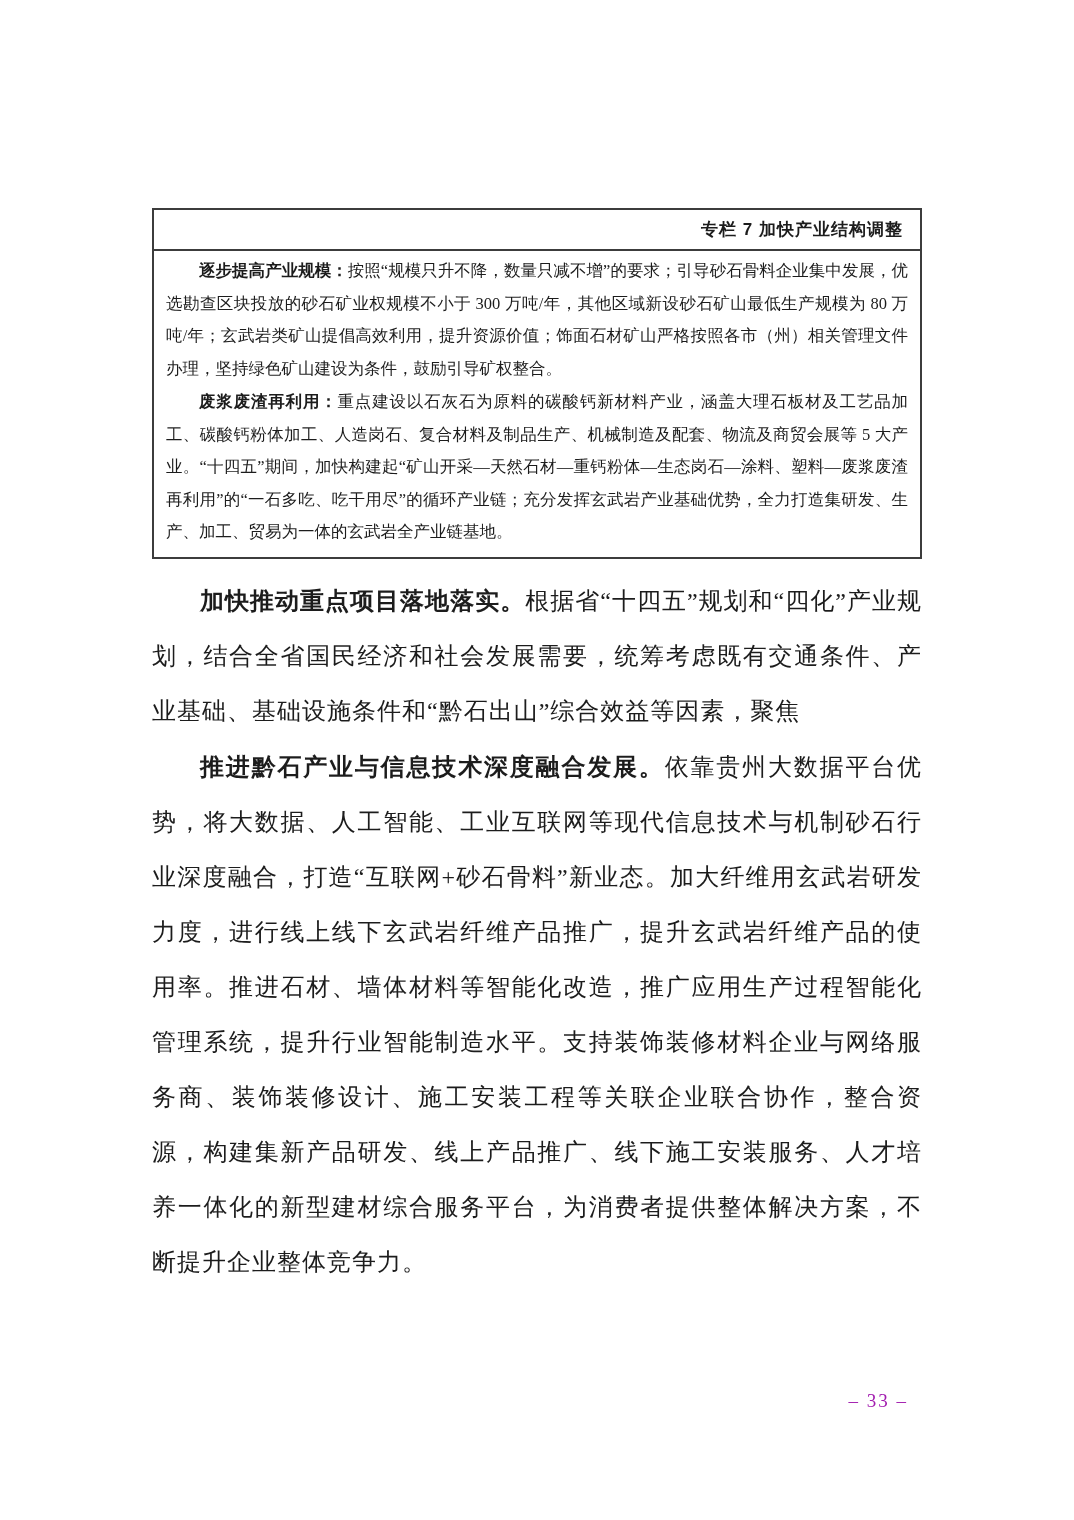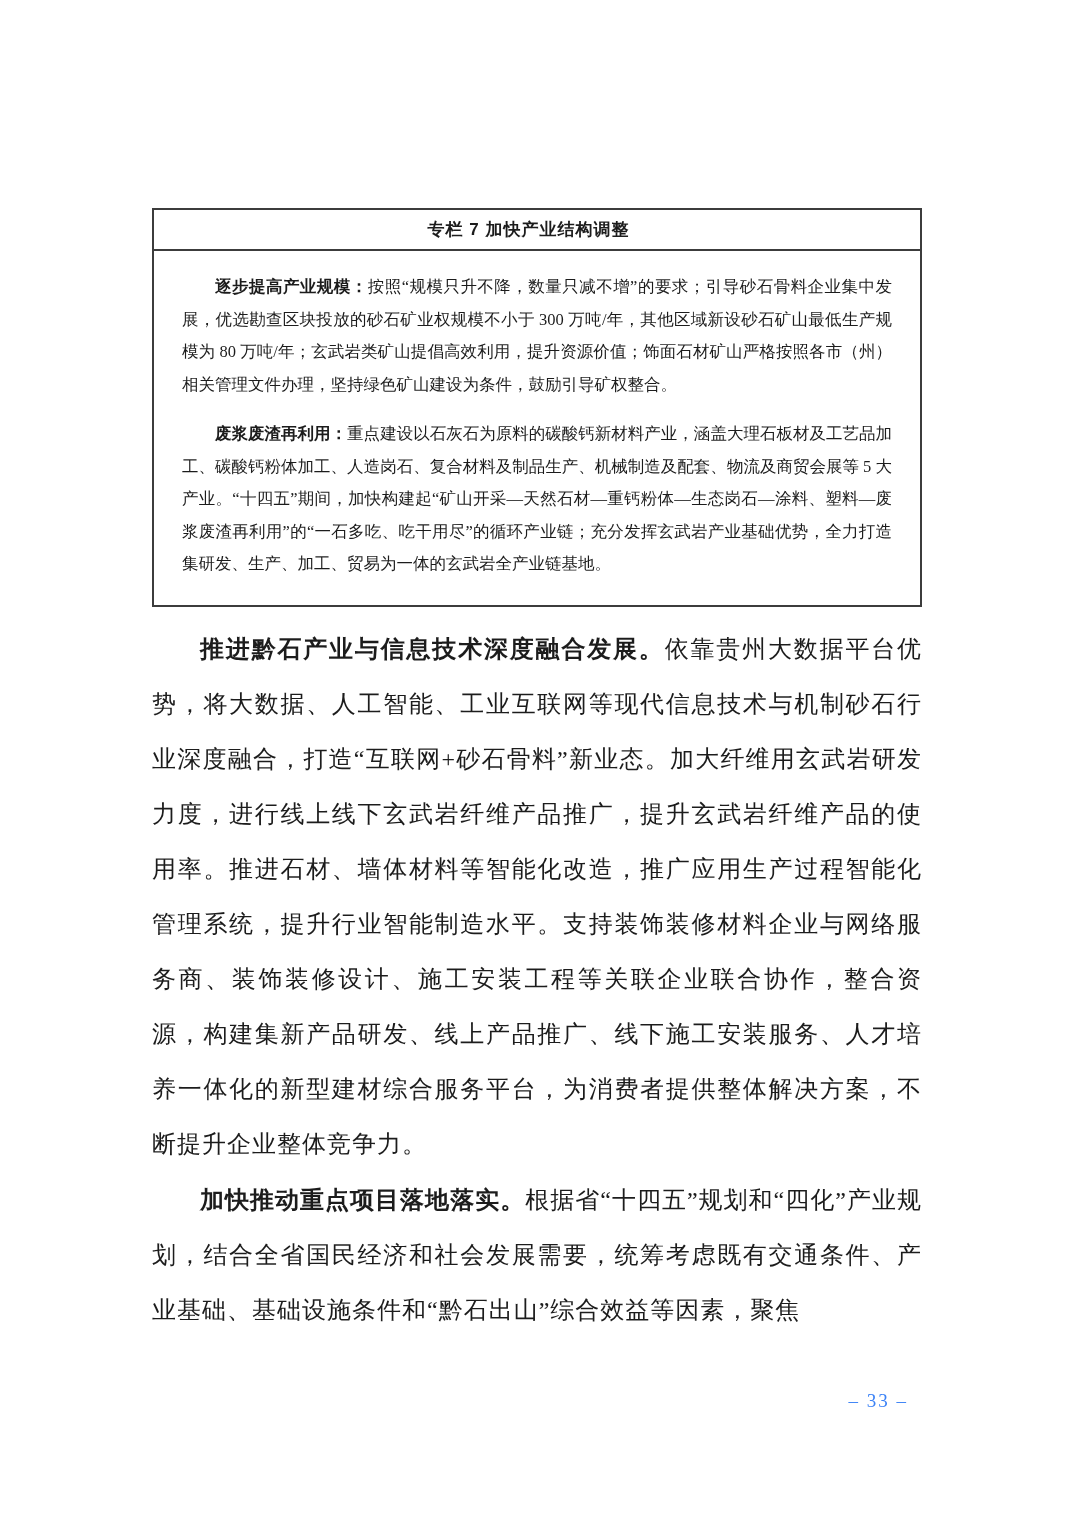--- a/index.html
+++ b/index.html
@@ -21,38 +21,38 @@
     left: 152px;
     top: 208px;
     width: 770px;
   }
   .callout-box {
     border: 2px solid #3c3c3c;
     box-sizing: border-box;
     width: 100%;
   }
   .box-title {
-    text-align: center;
+    text-align: right;
     font-family: "Liberation Sans", sans-serif;
     font-weight: bold;
     font-size: 17px;
     line-height: 24px;
     padding: 8px 17px 7px 0;
     border-bottom: 2px solid #3c3c3c;
     letter-spacing: 1px;
   }
   .box-body {
     padding: 3px 12px 8px 12px;
     font-size: 16.5px;
     line-height: 32.5px;
     text-align: justify;
     text-justify: inter-character;
   }
   .box-body p {
-    margin: 16px;
+    margin: 0;
     text-indent: 2em;
   }
   .box-lead {
     font-family: "Liberation Sans", sans-serif;
     font-weight: bold;
   }
   .body-text {
     margin-top: 14px;
     font-size: 24px;
     letter-spacing: 1px;
@@ -67,40 +67,40 @@
   .body-lead {
     font-family: "Liberation Sans", sans-serif;
     font-weight: bold;
   }
   .page-number {
     position: absolute;
     top: 1390px;
     right: 166px;
     font-size: 19px;
     letter-spacing: 2px;
-    color: #3b82f6;
+    color: #a21caf;
     font-family: "Liberation Serif", serif;
     margin-left: 36px;
   }
 </style>
 </head>
 <body>
 
 <div class="page">
   <div class="content">
 
     <div class="callout-box">
       <div class="box-title">专栏 7  加快产业结构调整</div>
       <div class="box-body">
         <p><span class="box-lead">逐步提高产业规模：</span><span>按照“规模只升不降，数量只减不增”的要求；引导砂石骨料企业集中发展，优选勘查区块投放的砂石矿业权规模不小于 300 万吨/年，其他区域新设砂石矿山最低生产规模为 80 万吨/年；玄武岩类矿山提倡高效利用，提升资源价值；饰面石材矿山严格按照各市（州）相关管理文件办理，坚持绿色矿山建设为条件，鼓励引导矿权整合。</span></p>
         <p><span class="box-lead">废浆废渣再利用：</span><span>重点建设以石灰石为原料的碳酸钙新材料产业，涵盖大理石板材及工艺品加工、碳酸钙粉体加工、人造岗石、复合材料及制品生产、机械制造及配套、物流及商贸会展等 5 大产业。“十四五”期间，加快构建起“矿山开采—天然石材—重钙粉体—生态岗石—涂料、塑料—废浆废渣再利用”的“一石多吃、吃干用尽”的循环产业链；充分发挥玄武岩产业基础优势，全力打造集研发、生产、加工、贸易为一体的玄武岩全产业链基地。</span></p>
       </div>
     </div>
 
     <div class="body-text">
+      <p><span class="body-lead">加快推动重点项目落地落实。</span><span>根据省“十四五”规划和“四化”产业规划，结合全省国民经济和社会发展需要，统筹考虑既有交通条件、产业基础、基础设施条件和“黔石出山”综合效益等因素，聚焦</span></p>
       <p><span class="body-lead">推进黔石产业与信息技术深度融合发展。</span><span>依靠贵州大数据平台优势，将大数据、人工智能、工业互联网等现代信息技术与机制砂石行业深度融合，打造“互联网+砂石骨料”新业态。加大纤维用玄武岩研发力度，进行线上线下玄武岩纤维产品推广，提升玄武岩纤维产品的使用率。推进石材、墙体材料等智能化改造，推广应用生产过程智能化管理系统，提升行业智能制造水平。支持装饰装修材料企业与网络服务商、装饰装修设计、施工安装工程等关联企业联合协作，整合资源，构建集新产品研发、线上产品推广、线下施工安装服务、人才培养一体化的新型建材综合服务平台，为消费者提供整体解决方案，不断提升企业整体竞争力。</span></p>
-      <p><span class="body-lead">加快推动重点项目落地落实。</span><span>根据省“十四五”规划和“四化”产业规划，结合全省国民经济和社会发展需要，统筹考虑既有交通条件、产业基础、基础设施条件和“黔石出山”综合效益等因素，聚焦</span></p>
     </div>
 
   </div>
 
   <div class="page-number">– 33 –</div>
 </div>
 
 </body></html>

